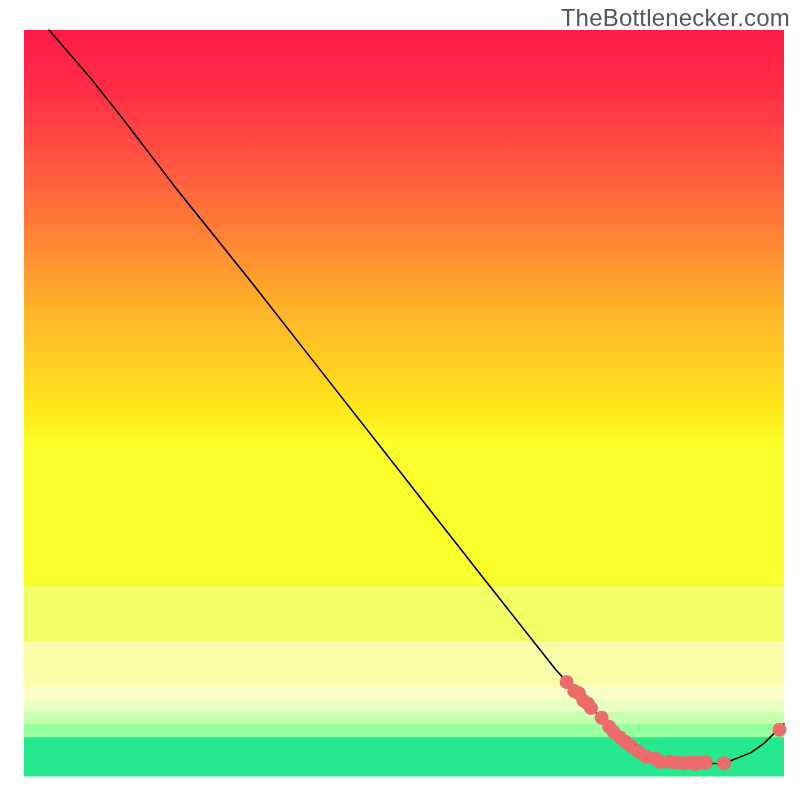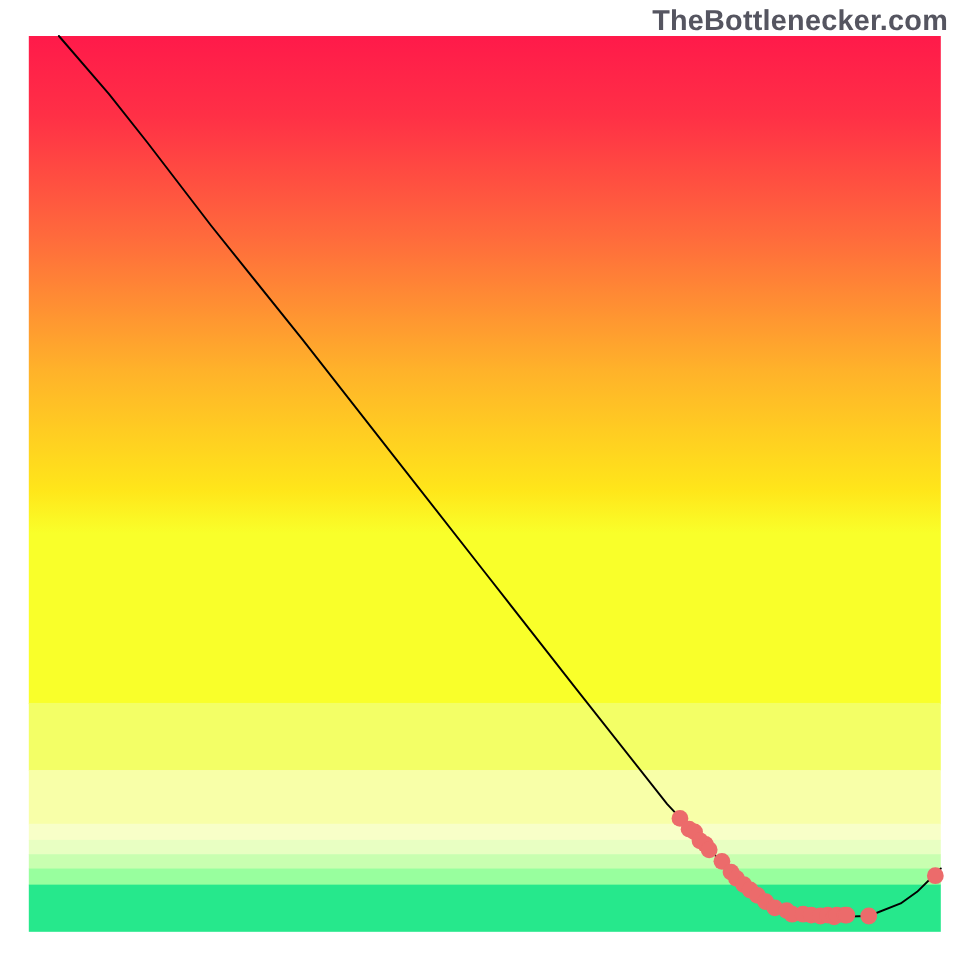--- a/index.html
+++ b/index.html
@@ -14,21 +14,21 @@
   .chart-container {
     position: relative;
     width: 800px;
     height: 800px;
   }
   .watermark {
     position: absolute;
     top: 4px;
     right: 10px;
     font-size: 24px;
-    font-weight: 700;
+    font-weight: 400;
     color: #555560;
     letter-spacing: 0.2px;
     z-index: 10;
     margin-left: 40px;
   }
   svg {
     display: block;
   }
 </style>
 </head>

